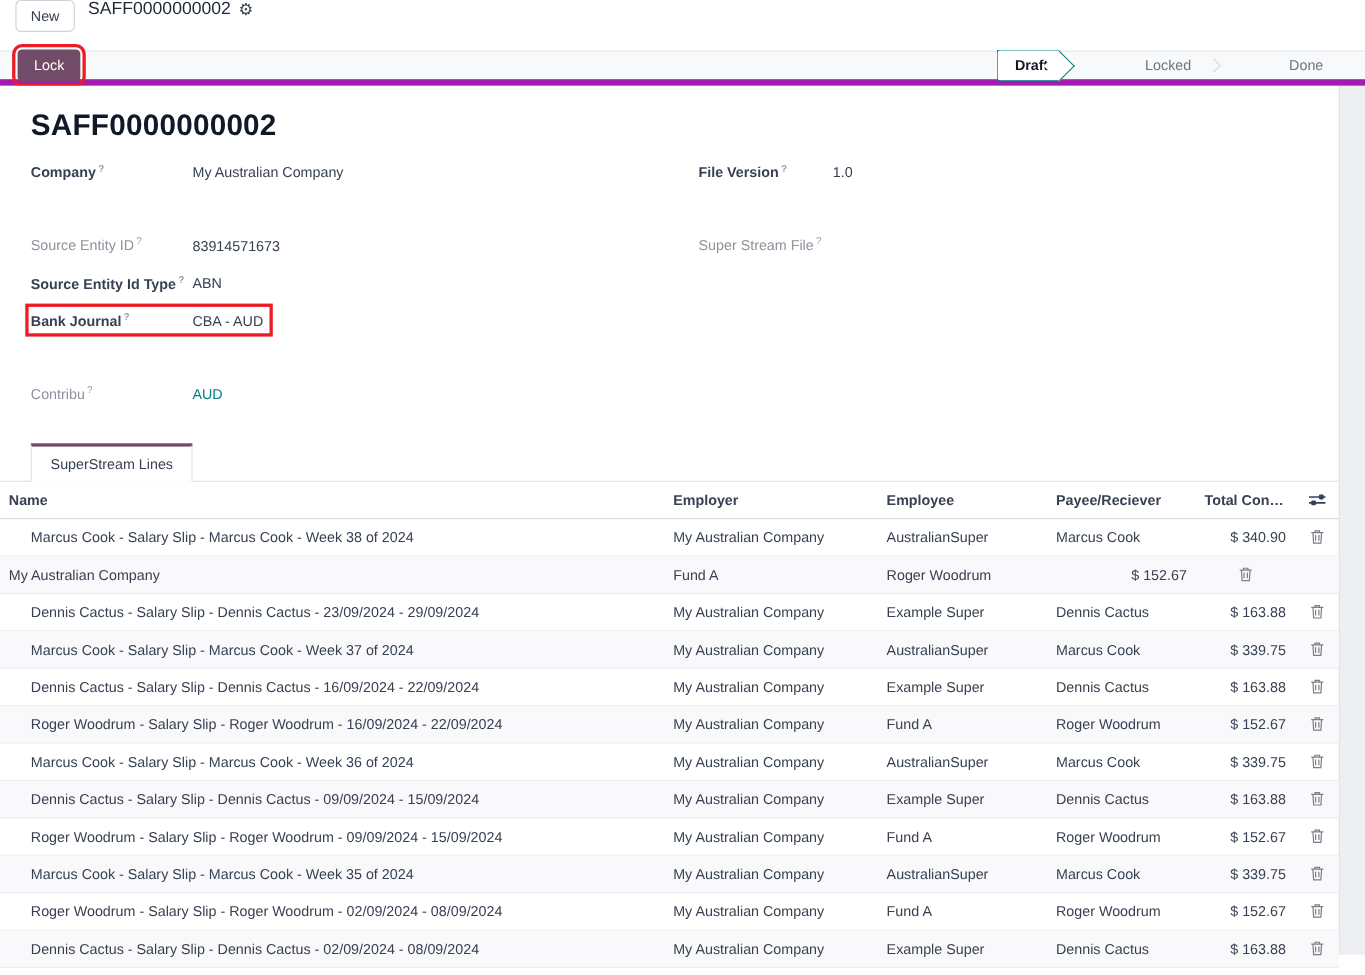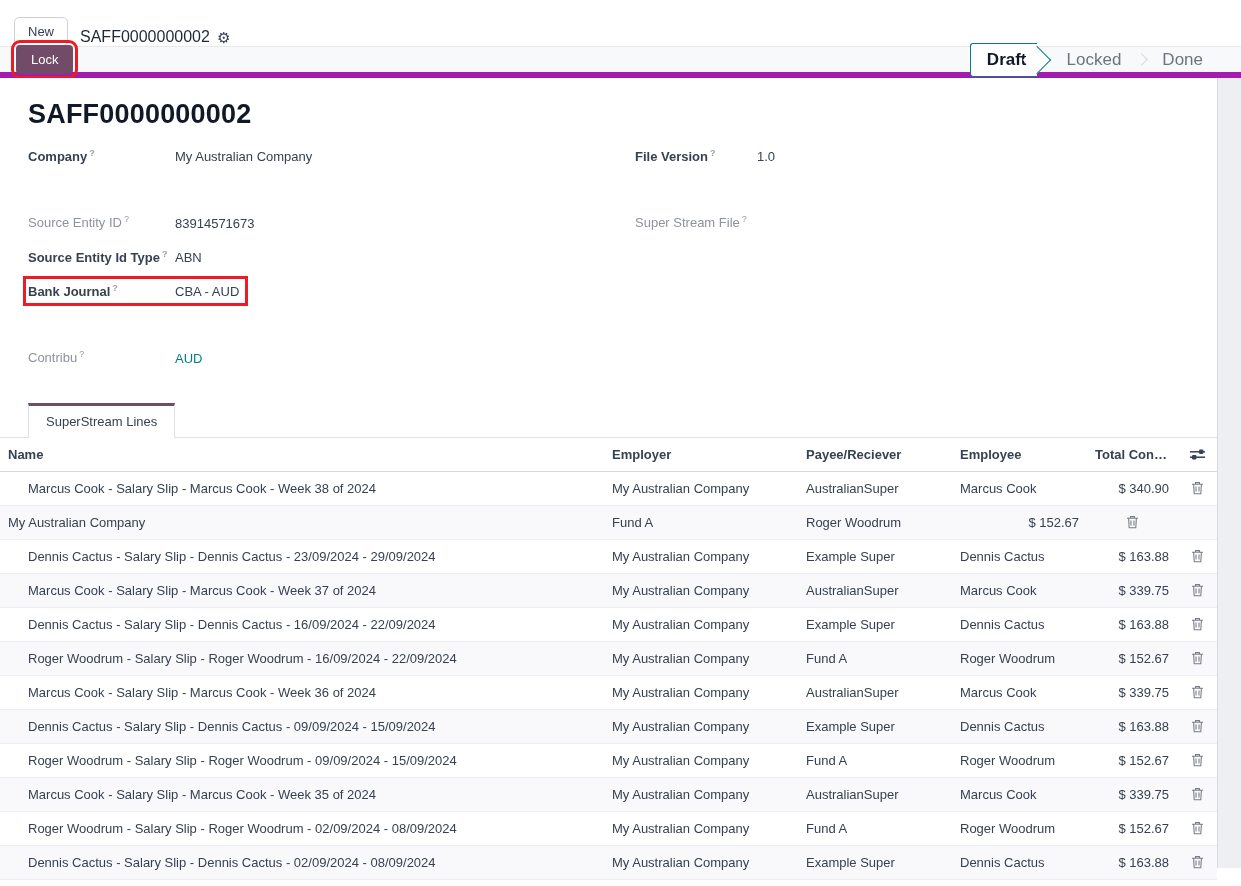--- a/index.html
+++ b/index.html
@@ -1,36 +1,36 @@
 <!DOCTYPE html>
 <html><head>
 <meta charset="utf-8">
 <style>
   * { box-sizing: border-box; margin: 0; padding: 0; }
   html,body { width: 1241px; height: 886px; overflow: hidden;
     font-family: "Liberation Sans", sans-serif; background: #fff; color: #374151; }
 
   
-  .topbar { height: 46px; background: #fff; display: flex; align-items: flex-end;
+  .topbar { height: 46px; background: #fff; display: flex; align-items: flex-start;
     padding: 0 14px; gap: 12px; }
   .btn-new { background: #fff; border: 1px solid #cfd1d6; border-radius: 5px;
     padding: 6px 13px; font-size: 13px; color: #374151; cursor: pointer;
     font-family: inherit; }
   .breadcrumb { font-size: 16px; color: #1f2937; display: flex; align-items: center; gap: 7px; }
   .gear { font-size: 15px; color: #374151; cursor: pointer; line-height: 1; }
 
   
   .statusbar { height: 32px; background: #f8f9fa; border-top: 1px solid #e7e9ed;
     border-bottom: 6px solid #a21caf; display: flex; align-items: center;
     justify-content: space-between; padding: 0 16px; }
   .btn-lock { background: #714B67; color: #fff; border: none; border-radius: 4px;
     padding: 7px 15px; font-size: 13px; font-weight: 500; cursor: pointer;
     font-family: inherit; }
   .stages { display: flex; align-items: center; margin-right: 8px; }
-  .stage { position: relative; padding: 6px 14px; font-size: 17px; color: #6c757d; }
+  .stage { position: relative; padding: 6px 14px; font-size: 13px; color: #6c757d; margin-left: 48px; }
   .stage.active { border: 1px solid #017E84; border-right: none;
     border-radius: 3px 0 0 3px; background: #fff; color: #111827; font-weight: 600;
     padding: 6px 10px 6px 16px; margin-right: 16px; }
   .stage.active::after { content: ""; position: absolute; right: -10px; top: 50%;
     width: 19px; height: 19px; transform: translateY(-50%) rotate(45deg);
     border-top: 1px solid #017E84; border-right: 1px solid #017E84; background: #fff; }
   .chev { width: 9px; height: 9px; border-top: 1px solid #d4d7dc;
     border-right: 1px solid #d4d7dc; transform: rotate(45deg); margin: 0 2px; }
 
   
@@ -141,22 +141,22 @@
   </div>
 
   <div class="notebook-header">
     <div class="tab">SuperStream Lines</div>
   </div>
 
   <div>
     <div class="thead">
       <div class="cell c-name">Name</div>
       <div class="cell">Employer</div>
+      <div class="cell">Employee</div>
       <div class="cell">Payee/Reciever</div>
-      <div class="cell">Employee</div>
       <div class="cell c-amount">Total Contribu...</div>
       <div class="cell c-del">
         <svg class="sliders-icon" width="17" height="13" viewBox="0 0 17 13">
           <line x1="1" y1="3.8" x2="16" y2="3.8" stroke="#34405e" stroke-width="1.5"></line>
           <line x1="1" y1="9.2" x2="16" y2="9.2" stroke="#34405e" stroke-width="1.5"></line>
           <rect x="10" y="1.6" width="4.4" height="4.4" rx="1.2" fill="#34405e"></rect>
           <rect x="3" y="7" width="4.4" height="4.4" rx="1.2" fill="#34405e"></rect>
         </svg>
       </div>
     </div>

